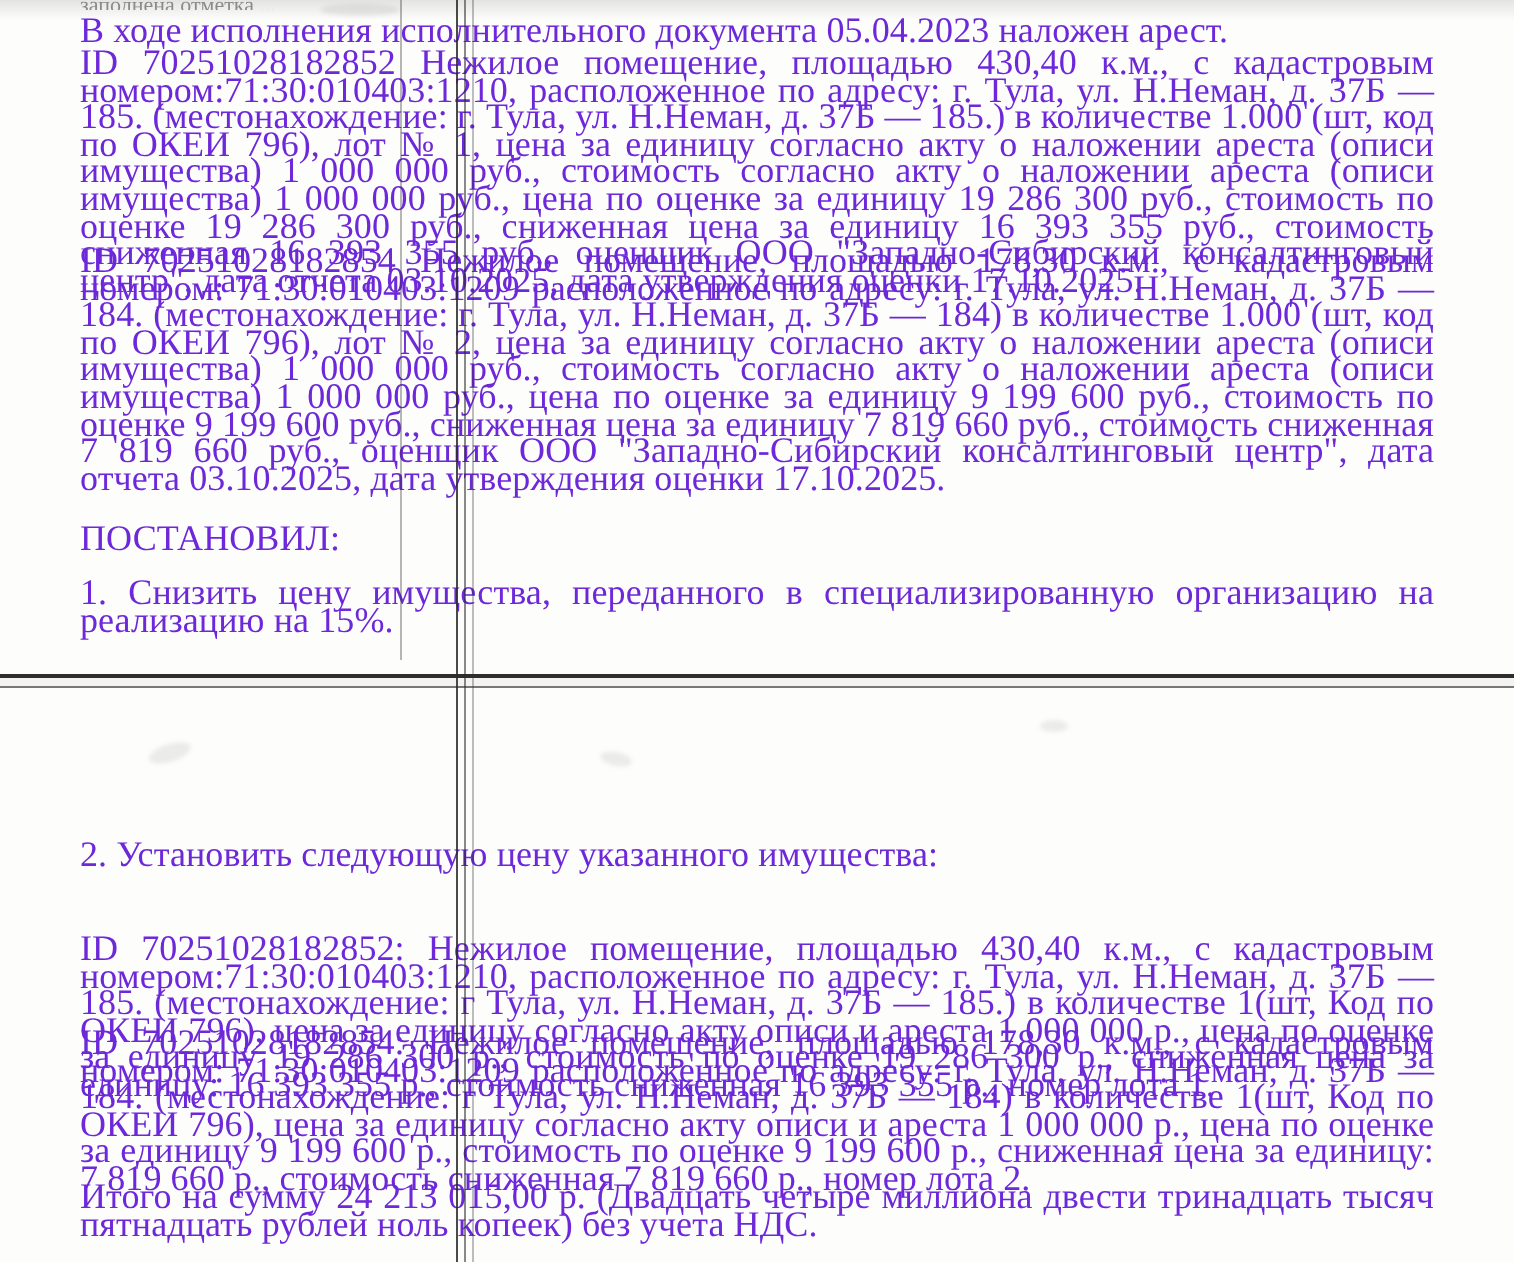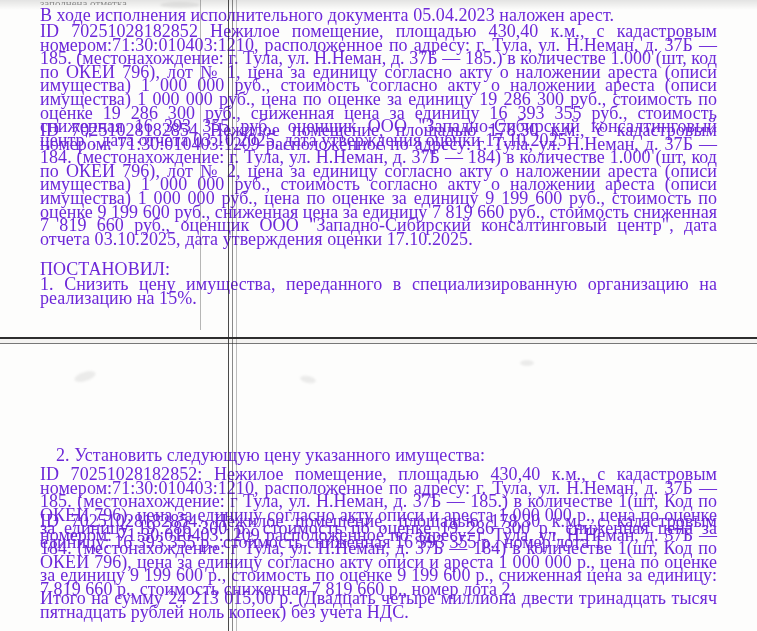--- a/index.html
+++ b/index.html
@@ -128,29 +128,29 @@
 
   <div class="block" style="left:40px; top:124px; width:677px;">
     <p class="indent">ID 70251028182854 Нежилое помещение, площадью 178,30 к.м., с кадастровым номером: 71:30:010403:1209 расположенное по адресу: г. Тула, ул. Н.Неман, д. 37Б —184. (местонахождение: г. Тула, ул. Н.Неман, д. 37Б — 184) в количестве 1.000 (шт, код по ОКЕИ 796), лот № 2, цена за единицу согласно акту о наложении ареста (описи имущества) 1 000 000 руб., стоимость согласно акту о наложении ареста (описи имущества) 1 000 000 руб., цена по оценке за единицу 9 199 600 руб., стоимость по оценке 9 199 600 руб., сниженная цена за единицу 7 819 660 руб., стоимость сниженная 7 819 660 руб., оценщик ООО "Западно-Сибирский консалтинговый центр", дата отчета 03.10.2025, дата утверждения оценки 17.10.2025.</p>
   </div>
 
 
   <div class="block" style="left:40px; top:263px; width:677px;">
     <p class="center">ПОСТАНОВИЛ:</p>
   </div>
 
-  <div class="block" style="left:40px; top:278px; width:677px;">
+  <div class="block" style="left:40px; top:290px; width:677px;">
     <p class="indent">1. Снизить цену имущества, переданного в специализированную организацию на реализацию на 15%.</p>
   </div>
 
   <div class="gap-band"></div>
   <div class="hbreak b1"></div>
   <div class="hbreak b2"></div>
 
-  <div class="block" style="left:56px; top:421px; width:677px;margin-top:28px;">
+  <div class="block" style="left:40px; top:421px; width:677px;">
     <p class="indent">2. Установить следующую цену указанного имущества:</p>
   </div>
 
   <div class="block" style="left:40px; top:468px; width:677px;">
     <p class="indent">ID 70251028182852: Нежилое помещение, площадью 430,40 к.м., с кадастровым номером:71:30:010403:1210, расположенное по адресу: г. Тула, ул. Н.Неман, д. 37Б — 185. (местонахождение: г Тула, ул. Н.Неман, д. 37Б — 185.) в количестве 1(шт, Код по ОКЕИ 796), цена за единицу согласно акту описи и ареста 1 000 000 р., цена по оценке за единицу 19 286 300 р., стоимость по оценке 19 286 300 р., сниженная цена за единицу: 16 393 355 р., стоимость сниженная 16 393 355 р., номер лота 1.</p>
   </div>
 
   <div class="block" style="left:40px; top:515px; width:677px;">
     <p class="indent">ID 70251028182854: Нежилое помещение, площадью 178,30 к.м., с кадастровым номером: 71:30:010403:1209 расположенное по адресу: г. Тула, ул. Н.Неман, д. 37Б — 184. (местонахождение: г Тула, ул. Н.Неман, д. 37Б — 184) в количестве 1(шт, Код по ОКЕИ 796), цена за единицу согласно акту описи и ареста 1 000 000 р., цена по оценке за единицу 9 199 600 р., стоимость по оценке 9 199 600 р., сниженная цена за единицу: 7 819 660 р., стоимость сниженная 7 819 660 р., номер лота 2.</p>
   </div>

